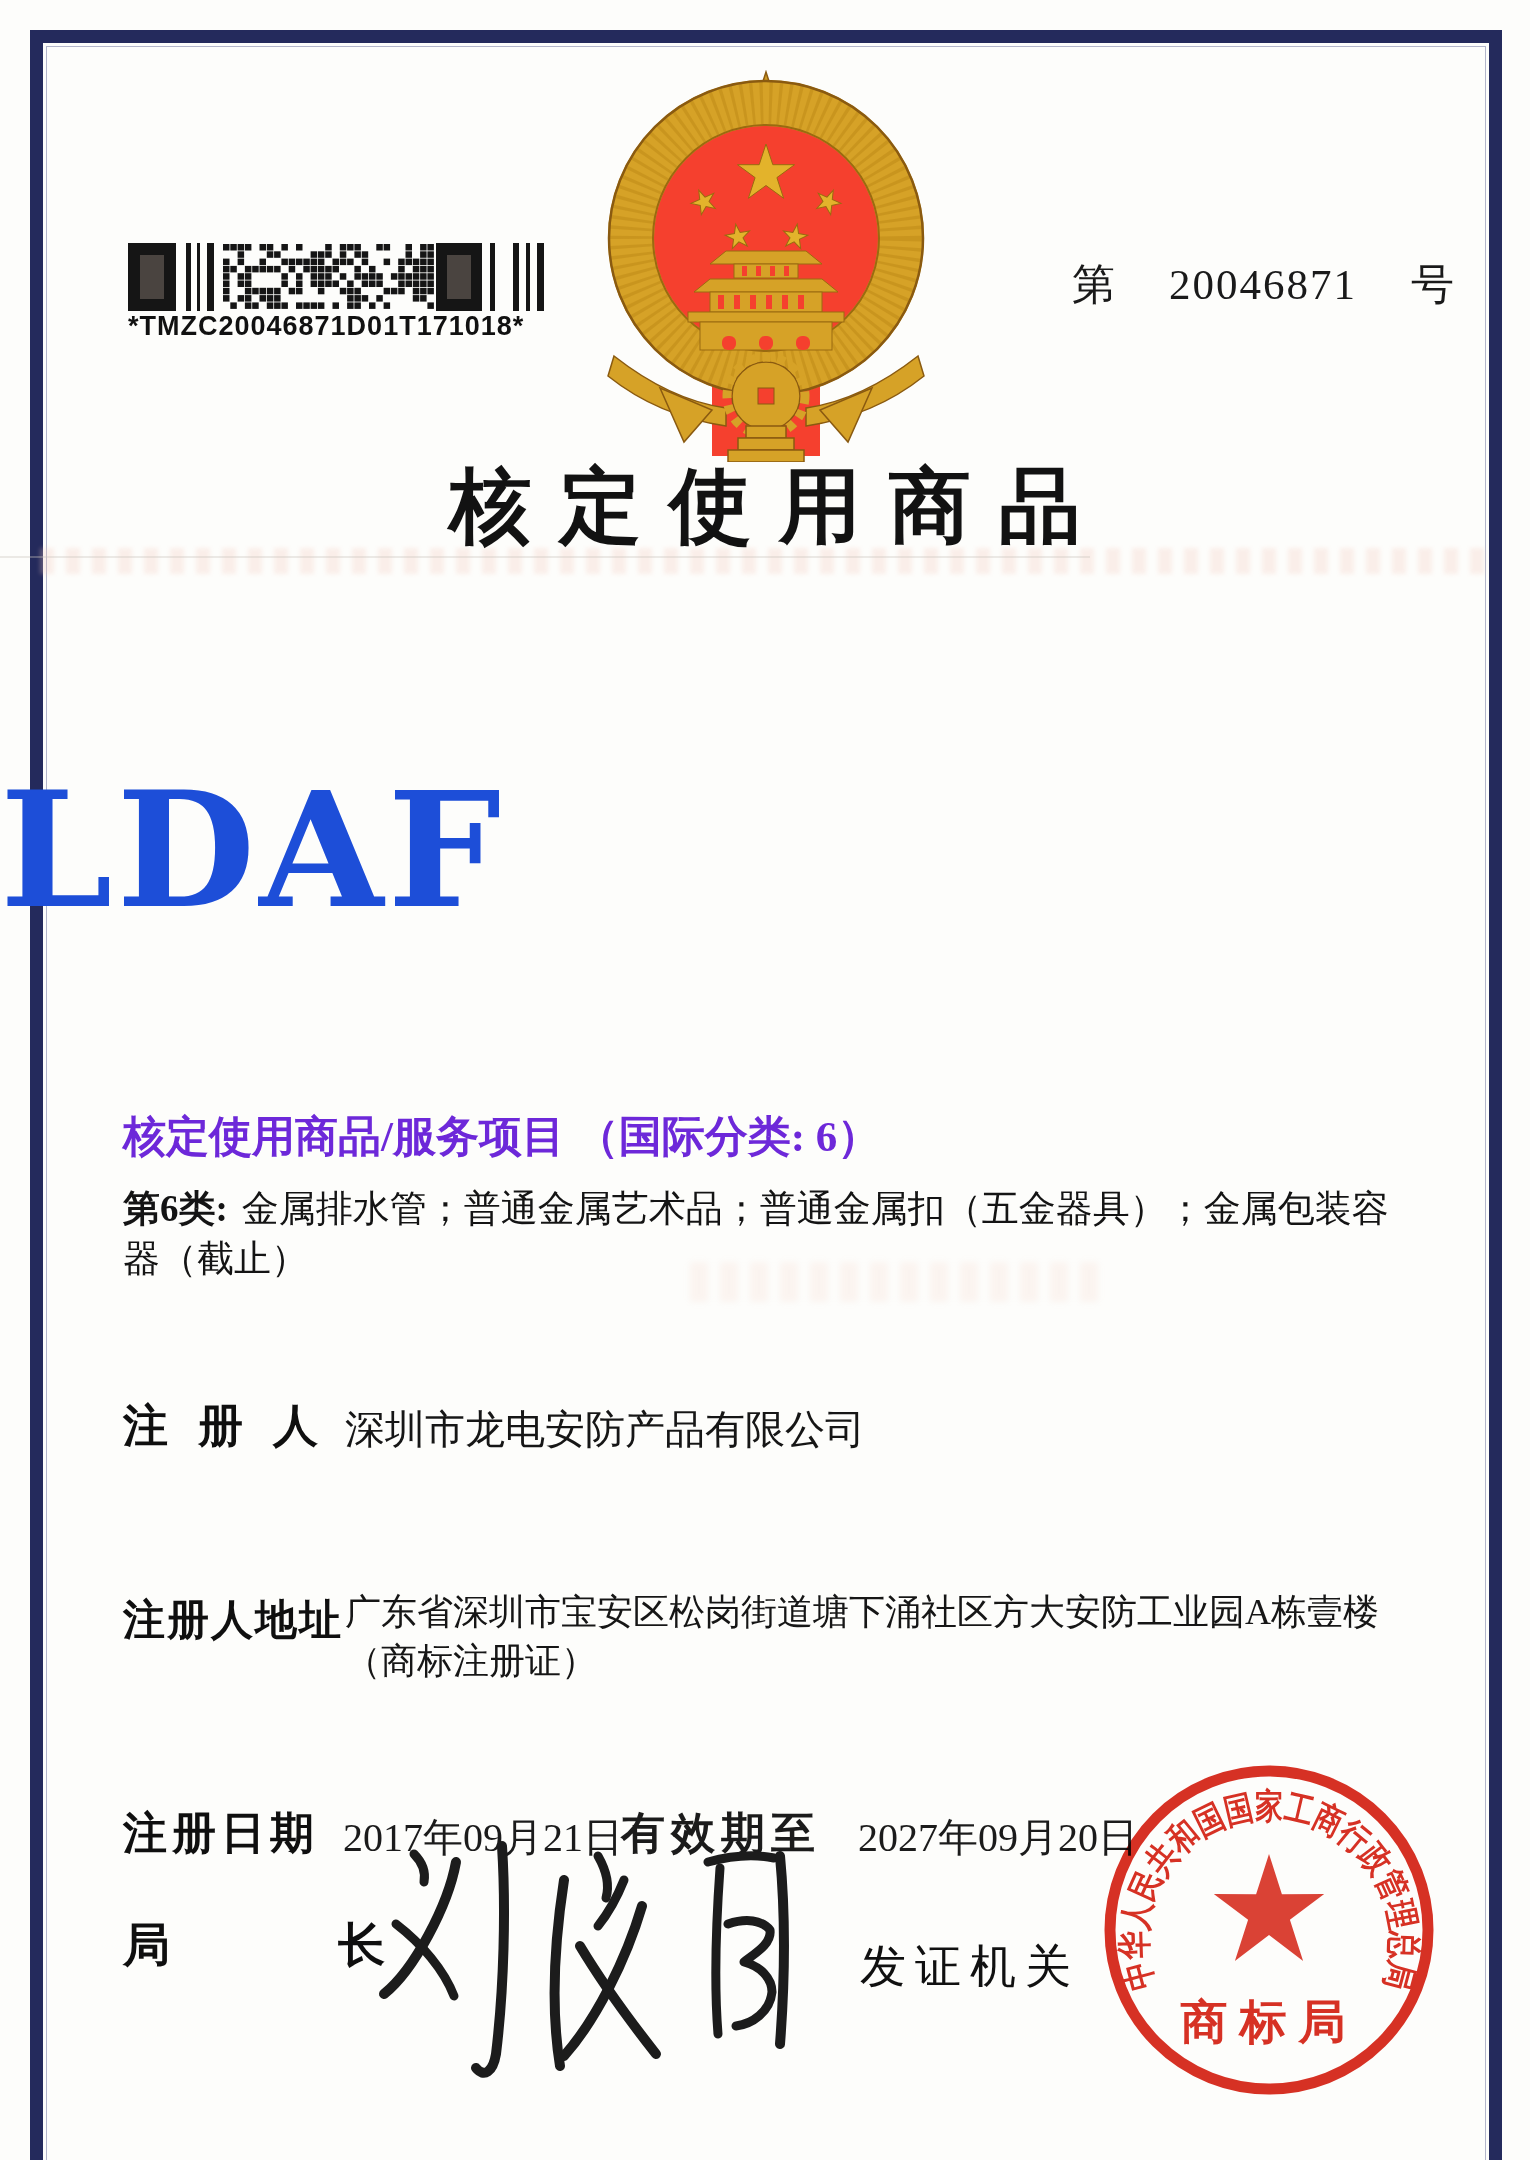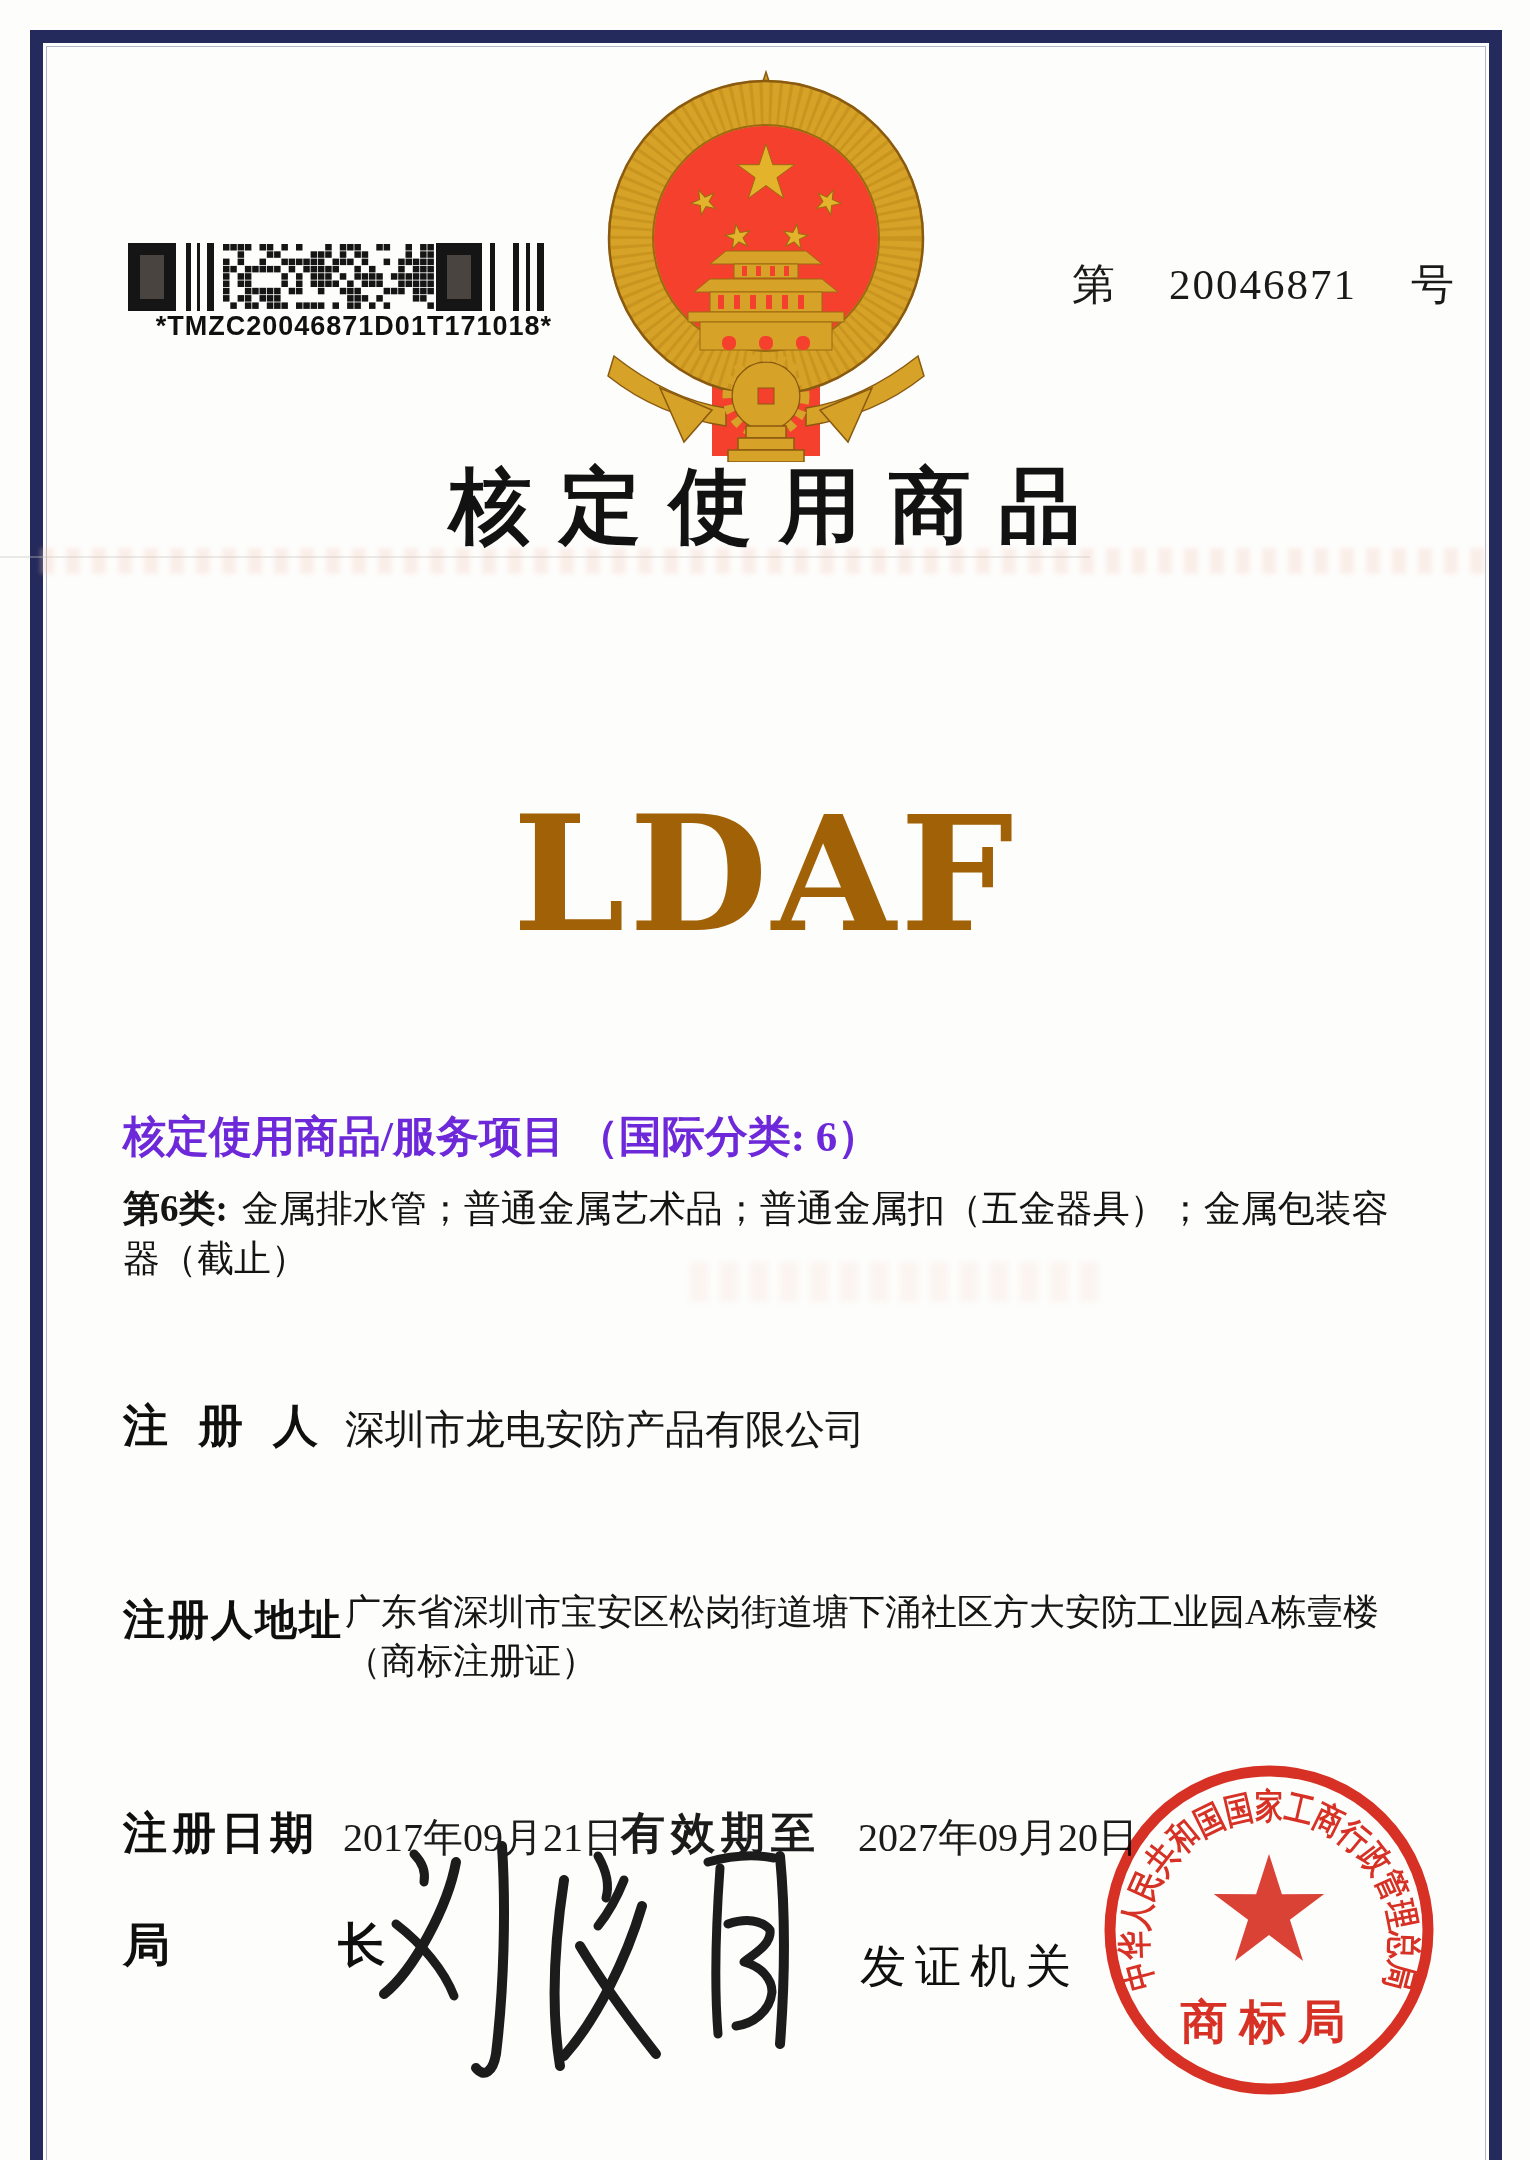--- a/index.html
+++ b/index.html
@@ -30,45 +30,45 @@
   }
   .bleed2{
     position:absolute;left:690px;top:1262px;width:420px;height:40px;
     background:repeating-linear-gradient(90deg,#f5d9ce 0 18px,transparent 18px 30px);
     opacity:.25;filter:blur(3px);
   }
   .barcode{position:absolute;left:128px;top:243px;width:424px;height:68px;}
   .barcode svg{display:block;width:100%;height:100%;}
   .barcode-text{
     position:absolute;left:128px;top:311px;width:424px;
-    text-align:right;
+    text-align:left;
     font-family:"Liberation Sans","DejaVu Sans",sans-serif;
     font-weight:bold;font-size:27px;letter-spacing:1px;color:#111;
   }
   .cert-number{
     position:absolute;left:1072px;top:256px;
     display:flex;align-items:baseline;
     font-size:43px;color:#1a1a1a;
   }
   .cert-number .num{margin:0 54px;letter-spacing:2px;}
   .emblem{position:absolute;left:600px;top:70px;width:332px;height:392px;}
   .emblem svg{display:block;width:100%;height:100%;}
   .doc-title{
     position:absolute;left:0;top:452px;width:1530px;
     text-align:center;
     font-size:82px;font-weight:bold;
     letter-spacing:.34em;margin-right:-.34em;text-indent:.34em;
     color:#121212;
   }
   .trademark{
-    position:absolute;left:0;top:780px;width:1530px;
-    text-align:center;
+    position:absolute;left:0;top:756px;width:1530px;
+    text-align:left;
     font-family:"DejaVu Serif","Liberation Serif",serif;
     font-size:160px;font-weight:600;letter-spacing:4px;
-    color:#a16207;
+    color:#1d4ed8;
   }
   .goods-header{
     position:absolute;left:123px;top:1108px;
     font-size:43px;font-weight:bold;color:#6d28d9;
   }
   .goods-line{
     position:absolute;left:123px;top:1184px;width:1285px;
     font-size:37px;line-height:50px;color:#141414;
   }
   .goods-line .cls{font-weight:bold;margin-right:14px;font-family:Liberation Serif, serif;}

